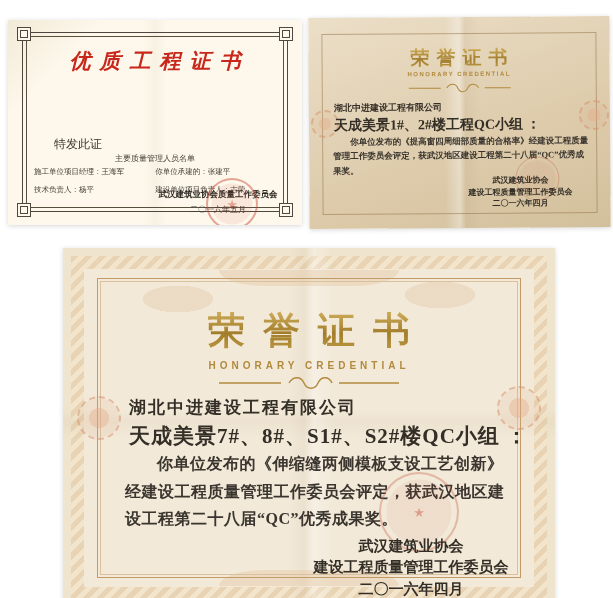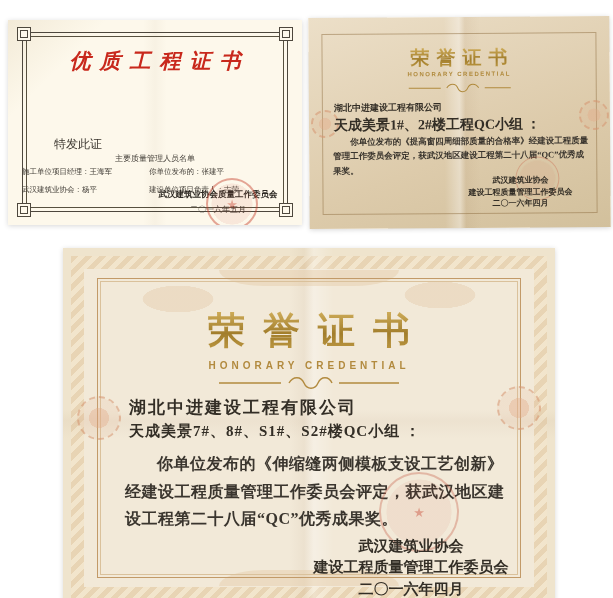--- a/index.html
+++ b/index.html
@@ -19,21 +19,21 @@
   .k-tl{top:7px;left:9px;} .k-tr{top:7px;right:9px;} .k-bl{bottom:8px;left:9px;} .k-br{bottom:8px;right:9px;}
   .q-title{position:absolute;top:27px;left:0;right:0;text-align:center;
       font-size:21px;font-weight:bold;letter-spacing:9px;padding-left:9px;color:#c8281c;
       font-style:italic;}
   .q-recipient{position:absolute;top:70px;left:28px;font-size:9.5px;font-weight:bold;color:#2e2a24;}
   .q-body{position:absolute;top:84px;left:28px;right:22px;font-size:8.5px;line-height:1.75;
       text-indent:2em;color:#3a352e;}
   .q-highlight{color:#c0392b;font-weight:bold;}
   .q-close{position:absolute;top:116px;left:46px;font-size:12px;color:#3a352e;}
   .q-roster-title{position:absolute;top:133px;left:0;right:0;text-align:center;font-size:8px;color:#45403a;}
-  .q-roster{position:absolute;top:147px;left:14px;right:20px;display:grid;
+  .q-roster{position:absolute;top:147px;left:26px;right:20px;display:grid;
       grid-template-columns:1fr 1.1fr;row-gap:8px;column-gap:6px;font-size:7.5px;color:#45403a;}
   .q-footer{position:absolute;top:169px;left:128px;width:164px;text-align:center;}
   .q-issuer{font-size:8.5px;font-weight:bold;color:#2e2a24;}
   .q-date{font-size:8px;margin-top:3px;color:#3a352e;}
   .seal{position:absolute;border-radius:50%;display:flex;align-items:center;justify-content:center;}
   #seal-quality{left:198px;top:158px;width:48px;height:48px;
       border:2px solid rgba(198,62,42,.45);
       background:radial-gradient(circle,rgba(210,90,70,.10) 0 60%,transparent 61%);}
   .seal-star{color:rgba(198,62,42,.40);font-size:13px;font-family:"DejaVu Sans",sans-serif;}
 
@@ -84,21 +84,21 @@
   .hl-cloud{position:absolute;width:90px;height:34px;border-radius:50%;
       background:radial-gradient(ellipse,rgba(222,188,150,.30) 0 55%,transparent 56%);}
   .hl-cloud.tl{left:70px;top:34px;} .hl-cloud.tr{right:70px;top:30px;}
   .hl-title{position:absolute;top:58px;left:0;right:0;text-align:center;
       font-size:37px;font-weight:bold;letter-spacing:18px;padding-left:18px;}
   .hl-sub{position:absolute;top:112px;left:0;right:0;text-align:center;font-size:10px;
       letter-spacing:4px;color:#b28a3e;font-family:"Liberation Sans",sans-serif;font-weight:bold;}
   .hl-flourish{position:absolute;top:128px;left:0;right:0;text-align:center;}
   .hl-company{position:absolute;top:148px;left:66px;font-size:17px;font-weight:bold;
       letter-spacing:2px;color:#332e26;}
-  .hl-group{position:absolute;top:174px;left:66px;font-size:15px;font-weight:bold;
+  .hl-group{position:absolute;top:174px;left:66px;font-size:21px;font-weight:bold;
       letter-spacing:1px;color:#332e26;}
   .hl-body{position:absolute;top:202px;left:62px;right:50px;font-size:16px;line-height:1.72;
       text-indent:2em;font-weight:600;color:#3a352e;letter-spacing:.5px;}
   .hl-footer{position:absolute;top:288px;left:238px;width:220px;text-align:center;
       font-size:15px;font-weight:bold;color:#332e26;line-height:1.42;}
   #seal-honor-large{left:316px;top:224px;width:76px;height:76px;
       border:2.5px solid rgba(193,77,56,.32);
       background:radial-gradient(circle,rgba(205,95,70,.08) 0 60%,transparent 61%);}
 </style>
 </head>
@@ -115,24 +115,24 @@
     <div class="knot k-br"></div>
 
     <div class="q-title">优质工程证书</div>
     <div class="q-close">特发此证</div>
     <div class="q-roster-title">主要质量管理人员名单</div>
     <div class="q-roster">
       <div>
         <span>施工单位项目经理：</span><span>王海军</span>
       </div>
       <div>
-        <span>你单位发布的：</span><span>张建平</span>
-      </div>
-      <div>
-        <span>武汉建筑业协会：</span><span>杨平</span>
+        <span>你单位承建的：</span><span>张建平</span>
+      </div>
+      <div>
+        <span>技术负责人：</span><span>杨平</span>
       </div>
       <div>
         <span>建设单位项目负责人：</span><span>吉荣</span>
       </div>
     </div>
     <div class="q-footer">
       <div class="q-issuer">武汉建筑业协会质量工作委员会</div>
       <div class="q-date">二〇一六年五月</div>
     </div>
     <div class="seal" id="seal-quality">

